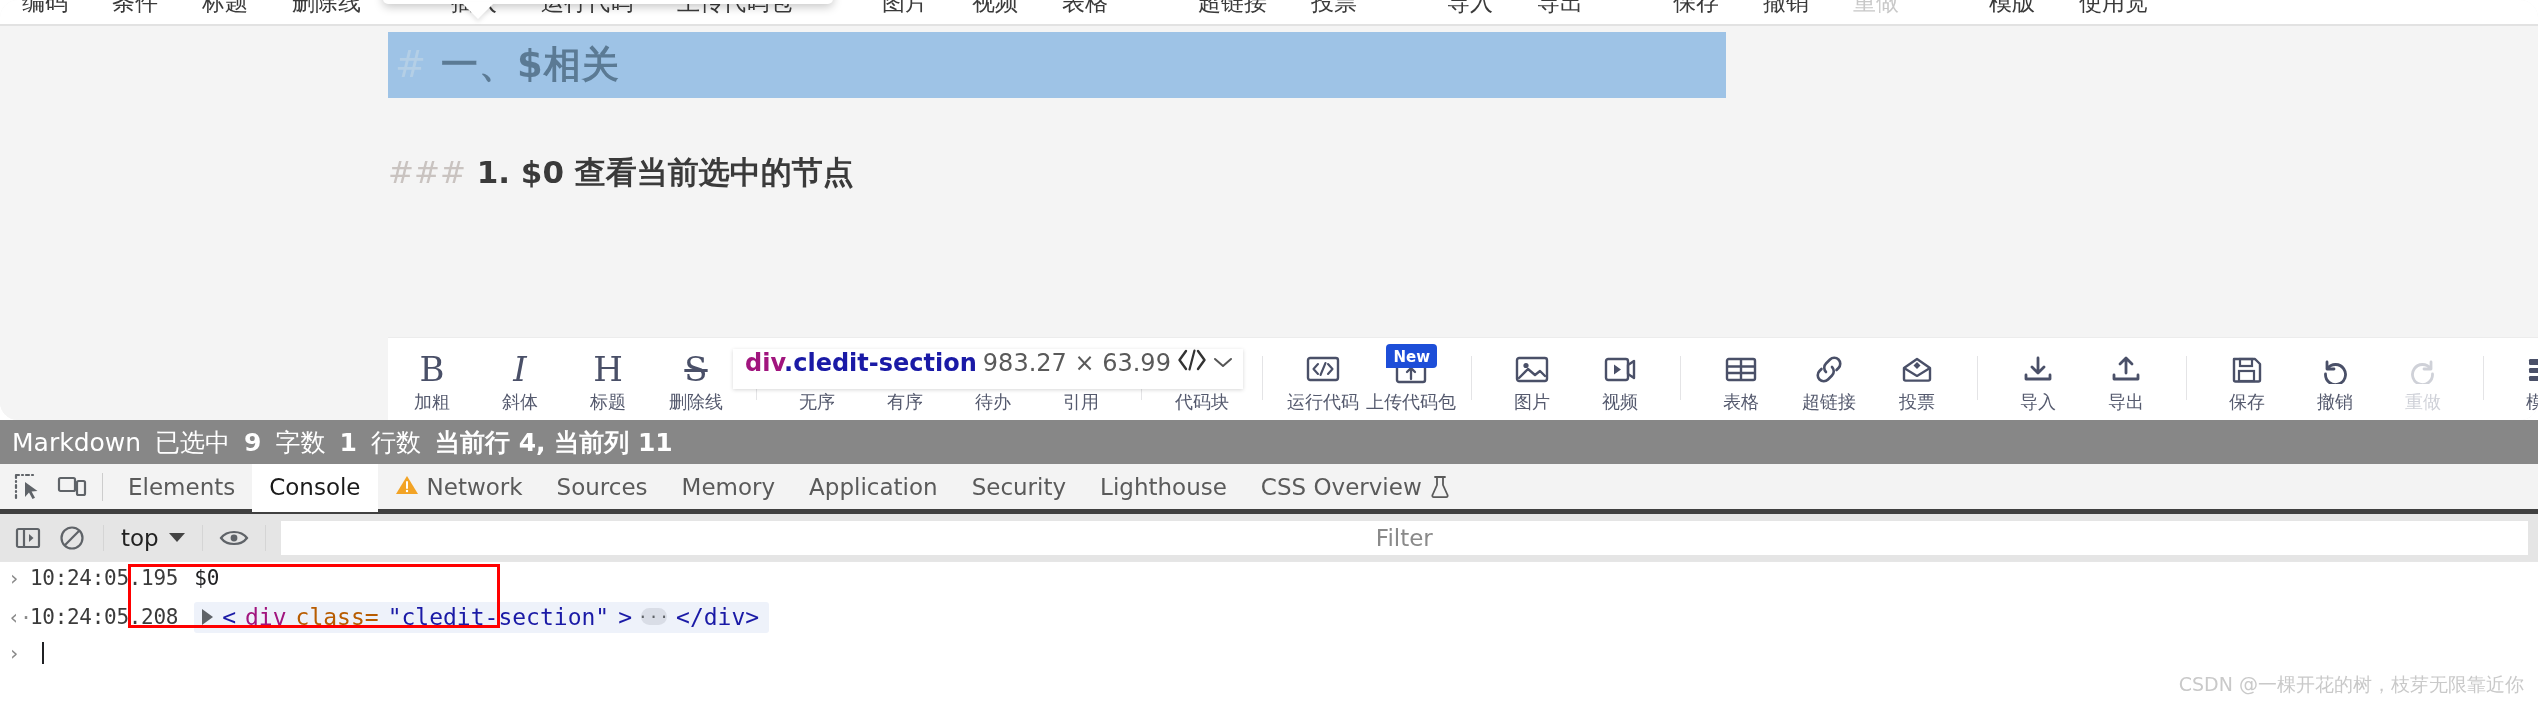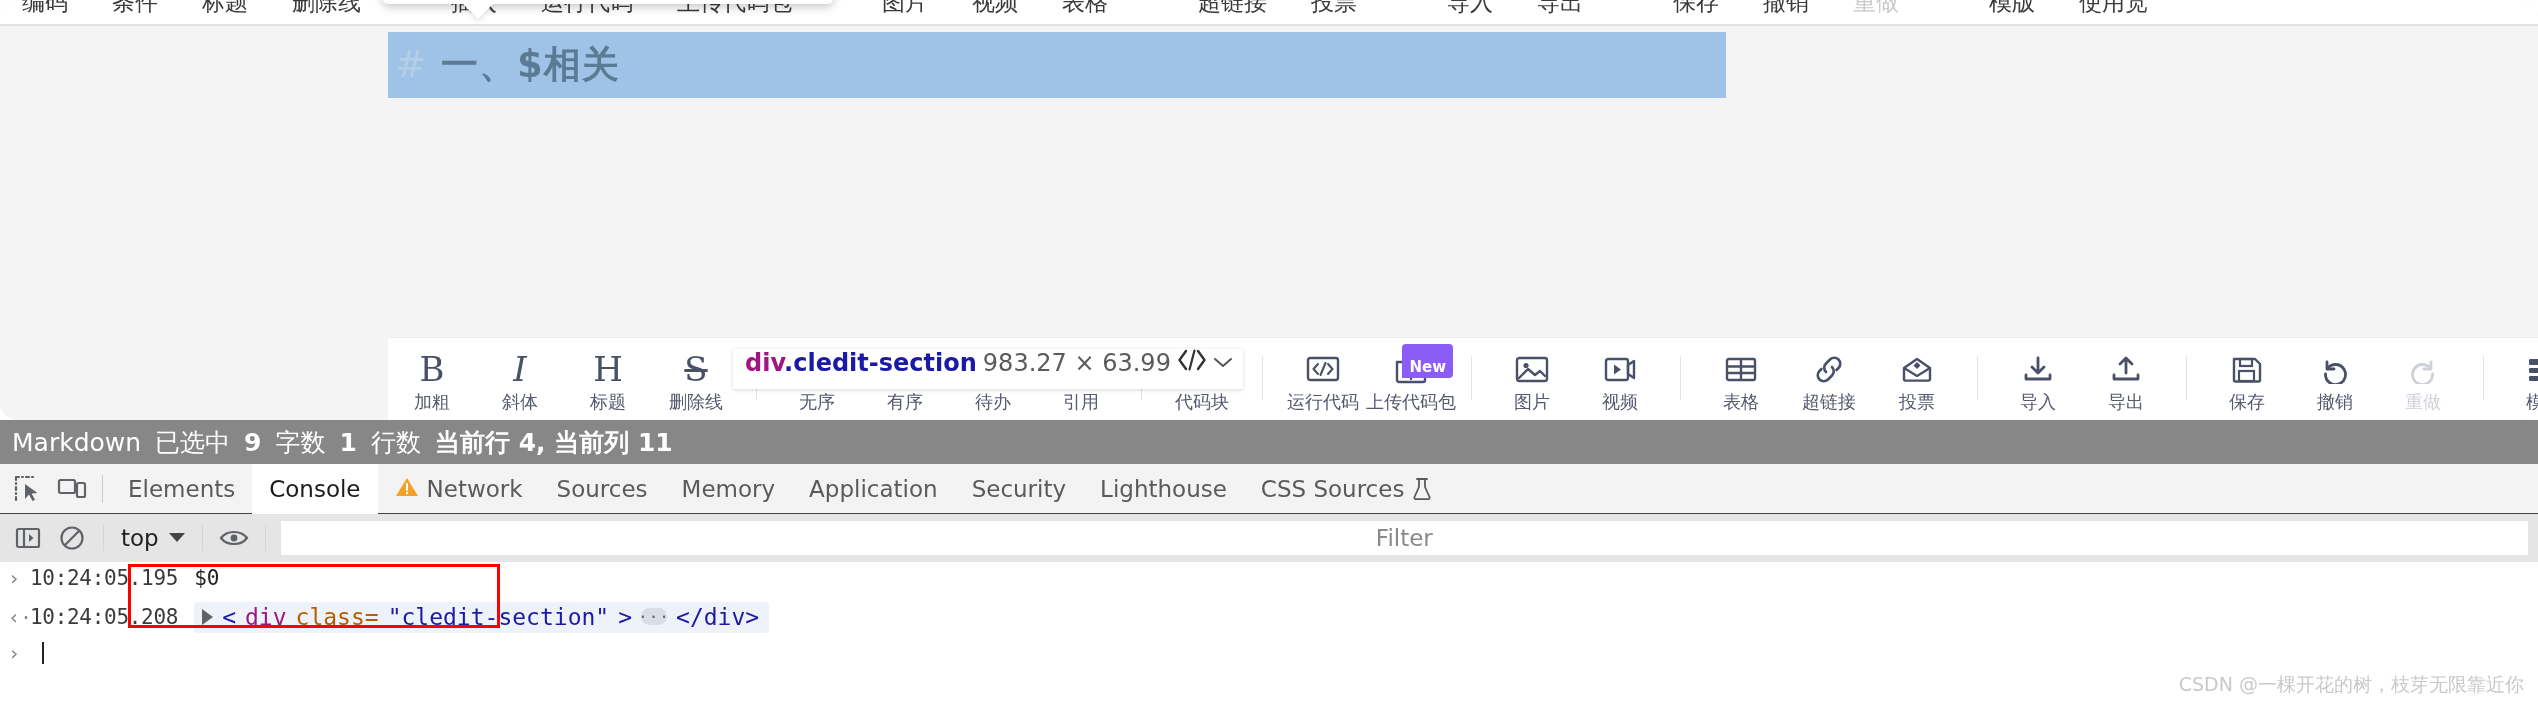--- a/index.html
+++ b/index.html
@@ -113,24 +113,24 @@
     font-size: 18px; color: #555a6e; margin-top: 2px;
     font-family: "DejaVu Sans", sans-serif; white-space: nowrap;
   }
   .tb-btn.disabled .tb-glyph { color: #cfd1d8; }
   .tb-btn.disabled .tb-label { color: #cfd1d8; }
   .tb-sep {
     width: 1px; min-width: 1px; height: 44px; background: #e4e4e6;
     margin: 12px 16px 0 16px;
   }
   .tb-badge {
-    position: absolute; top: 0px; right: 2px;
-    background: #8b5cf6; color: #fff;
+    position: absolute; top: 0px; right: 18px;
+    background: #1d4ed8; color: #fff;
     font-size: 15px; font-weight: 700;
-    padding: 15px 7px 2px 7px; border-radius: 4px 4px 4px 0;
+    padding: 5px 7px 2px 7px; border-radius: 4px 4px 4px 0;
     font-family: "DejaVu Sans", sans-serif;
     line-height: 1.1;
   }
 
   
   .inspect-tooltip {
     position: absolute; left: 733px; top: 349px;
     height: 40px;
     background: #ffffff;
     display: flex; align-items: center;
@@ -165,21 +165,21 @@
   
   #devtools {
     position: absolute; left: 0; top: 464px;
     width: 2538px; height: 240px;
     background: #ffffff;
   }
   .dt-tabbar {
     position: relative;
     height: 50px; width: 100%;
     background: #f3f3f3;
-    border-bottom: 1px solid #404040;
+    border-bottom: 5px solid #404040;
     display: flex; align-items: center;
     padding-left: 6px;
   }
   .dt-icon-btn {
     width: 44px; height: 44px;
     display: flex; align-items: center; justify-content: center;
     cursor: pointer;
   }
   .dt-vsep { width: 1px; height: 28px; background: #cdcdcd; margin: 0 8px; }
   .dt-tab {
@@ -329,20 +329,26 @@
 
   <div class="doc">
 
     <div class="h1-line">
       <div class="h1-text">
         <span class="hash">#</span>
         <span>一、$相关</span>
       </div>
     </div>
 
+    <div class="h3-line">
+      <div class="h3-text">
+        <span class="hash">###</span>
+        <span>1. $0 查看当前选中的节点</span>
+      </div>
+    </div>
 
   </div>
 
   <div class="editor-toolbar" id="editor-toolbar">
       <div class="tb-btn">
         <div class="tb-glyph">B</div>
         <div class="tb-label">加粗</div>
       </div>
       <div class="tb-btn">
         <div class="tb-glyph" style="font-style: italic;">I</div>
@@ -611,21 +617,21 @@
         <div class="dt-tab">
           <span>Application</span>
         </div>
         <div class="dt-tab">
           <span>Security</span>
         </div>
         <div class="dt-tab">
           <span>Lighthouse</span>
         </div>
         <div class="dt-tab">
-          <span>CSS Sources</span>
+          <span>CSS Overview</span>
           <span><svg width="20" height="24" viewBox="0 0 20 24" style="vertical-align:-4px">
               <path d="M7 2 v8 L2.5 20 a1.5 1.5 0 0 0 1.3 2.2 h12.4 a1.5 1.5 0 0 0 1.3 -2.2 L13 10 V2" stroke="#5a5a5a" stroke-width="1.8" fill="none" stroke-linejoin="round"></path>
               <path d="M5 2 h10" stroke="#5a5a5a" stroke-width="1.8" stroke-linecap="round"></path>
             </svg></span>
         </div>
       </div>
   </div>
 
   <div class="dt-console-toolbar">
     <div class="dt-icon-btn">

